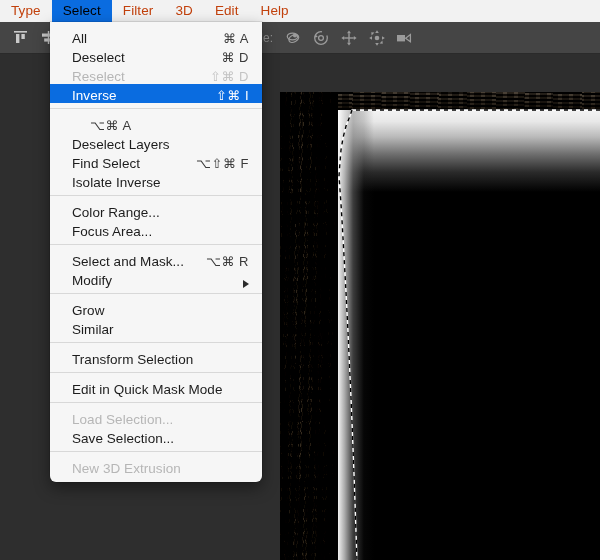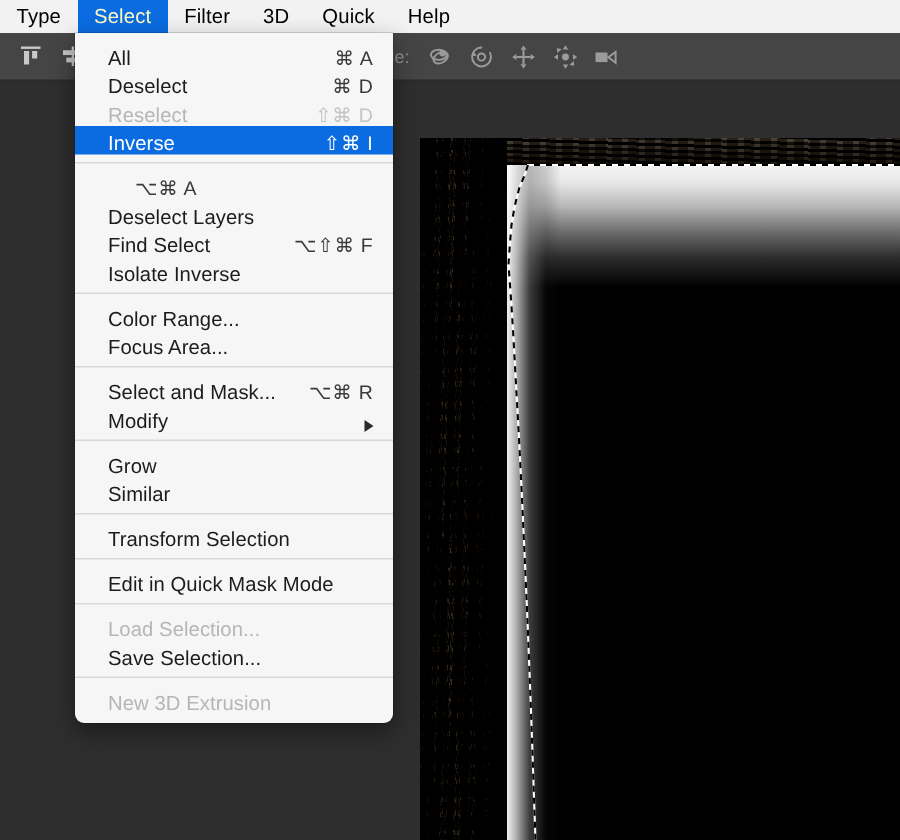--- a/index.html
+++ b/index.html
@@ -32,29 +32,29 @@
     display: flex;
     align-items: stretch;
     box-sizing: border-box;
     z-index: 40;
   }
   .menubar-item {
     display: flex;
     align-items: center;
     padding: 0 11px;
     font-size: 13.5px;
-    color: #000000;
+    color: #c2410c;
     height: 22px;
     line-height: 22px;
     white-space: nowrap;
     letter-spacing: 0.1px;
   }
   .menubar-item.active {
     background: #0a6ce0;
-    color: #fef9c3;
+    color: #000000;
   }
 
   
   .optionsbar {
     position: absolute;
     top: 22px; left: 0;
     width: 600px;
     height: 32px;
     background: #454545;
     border-bottom: 1px solid #2a2a2a;
@@ -394,21 +394,21 @@
         </svg>
       </div>
     </div>
   </div>
 
   <div class="menubar">
     <div class="menubar-item">Type</div>
     <div class="menubar-item active">Select</div>
     <div class="menubar-item">Filter</div>
     <div class="menubar-item">3D</div>
-    <div class="menubar-item">Quick</div>
+    <div class="menubar-item">Edit</div>
     <div class="menubar-item">Help</div>
   </div>
 
   <div class="dropdown" id="select-dropdown">
       <div class="menu-item">
         <span class="mi-label">All</span>
         <span class="mi-shortcut">⌘ A</span>
       </div>
       <div class="menu-item">
         <span class="mi-label">Deselect</span>

